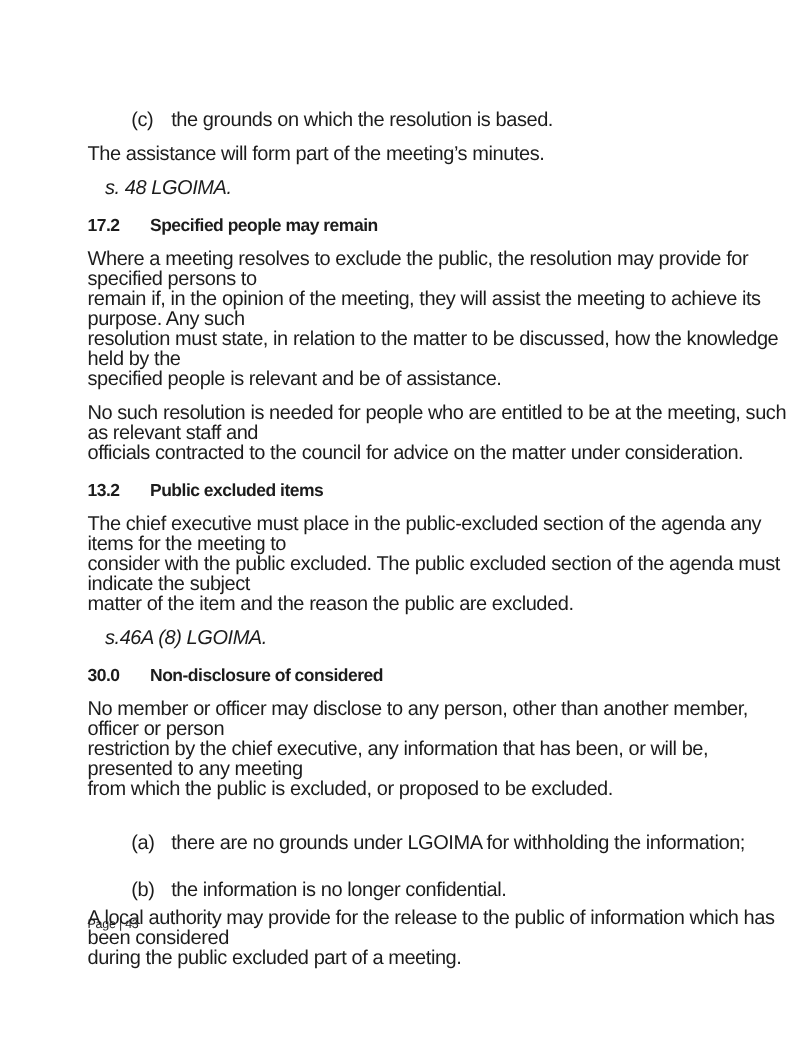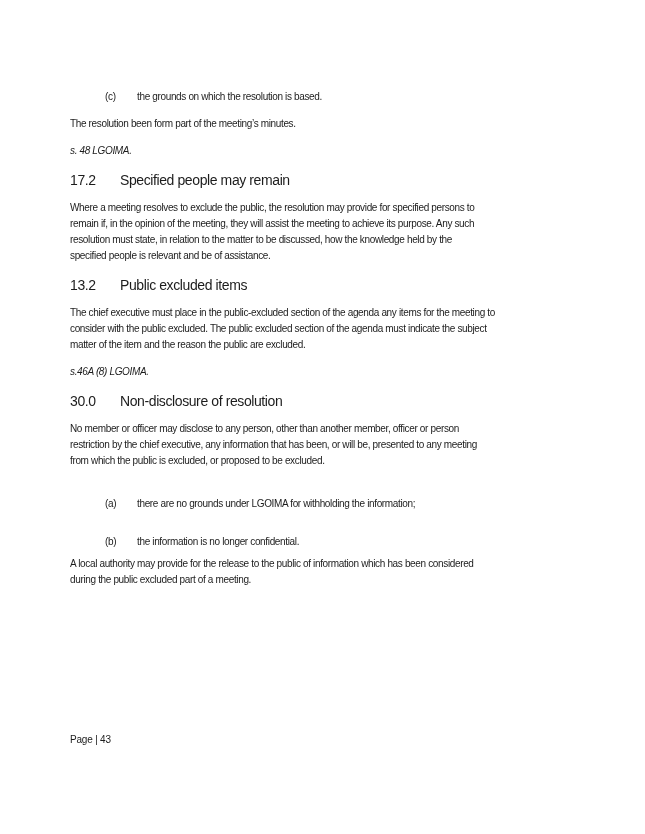--- a/index.html
+++ b/index.html
@@ -10,31 +10,31 @@
     color: #1c1c1c;
     position: relative;
     overflow: hidden;
   }
   .doc-content {
     position: absolute;
     left: 70px; top: 73px;
     width: 560px;
   }
   .para, .citation, .list-item {
-    font-size: 10px;
+    font-size: 16px;
     line-height: 16px;
     letter-spacing: -0.35px;
     white-space: pre-line;
     margin: 0 0 11px 0;
   }
-  .citation { font-style: italic; }
+  .citation { font-style: italic; margin-left: 14px; }
   .heading {
     font-size: 14px;
     line-height: 21px;
-    font-weight: normal;
+    font-weight: bold;
     letter-spacing: -0.4px;
     margin: 8px 0 9px 0;
     white-space: nowrap;
   }
   .heading .num { display: inline-block; width: 50px; }
   .list-item { padding-left: 35px; margin-bottom: 6px; }
   .list-item.sp { margin-bottom: 11px; }
   .list-item .label { display: inline-block; width: 32px; }
   .footer {
     position: absolute;
@@ -45,47 +45,49 @@
 </style>
 </head>
 <body>
 
 <div class="doc-content">
 
   <div class="list-item sp">
     <span class="label">(c)</span><span>the grounds on which the resolution is based.</span>
   </div>
 
-  <div class="para">The resolution been form part of the meeting’s minutes.</div>
+  <div class="para">The assistance will form part of the meeting’s minutes.</div>
 
   <div class="citation">s. 48 LGOIMA.</div>
 
   <div class="heading">
     <span class="num">17.2</span><span>Specified people may remain</span>
   </div>
 
   <div class="para">Where a meeting resolves to exclude the public, the resolution may provide for specified persons to
 remain if, in the opinion of the meeting, they will assist the meeting to achieve its purpose. Any such
 resolution must state, in relation to the matter to be discussed, how the knowledge held by the
 specified people is relevant and be of assistance.</div>
 
+  <div class="para">No such resolution is needed for people who are entitled to be at the meeting, such as relevant staff and
+officials contracted to the council for advice on the matter under consideration.</div>
 
 
   <div class="heading">
     <span class="num">13.2</span><span>Public excluded items</span>
   </div>
 
   <div class="para">The chief executive must place in the public-excluded section of the agenda any items for the meeting to
 consider with the public excluded. The public excluded section of the agenda must indicate the subject
 matter of the item and the reason the public are excluded.</div>
 
   <div class="citation">s.46A (8) LGOIMA.</div>
 
   <div class="heading">
-    <span class="num">30.0</span><span>Non-disclosure of resolution</span>
+    <span class="num">30.0</span><span>Non-disclosure of considered</span>
   </div>
 
   <div class="para">No member or officer may disclose to any person, other than another member, officer or person
 restriction by the chief executive, any information that has been, or will be, presented to any meeting
 from which the public is excluded, or proposed to be excluded.</div>
 
 
   <div class="list-item">
     <span class="label">(a)</span><span>there are no grounds under LGOIMA for withholding the information;</span>
   </div>

